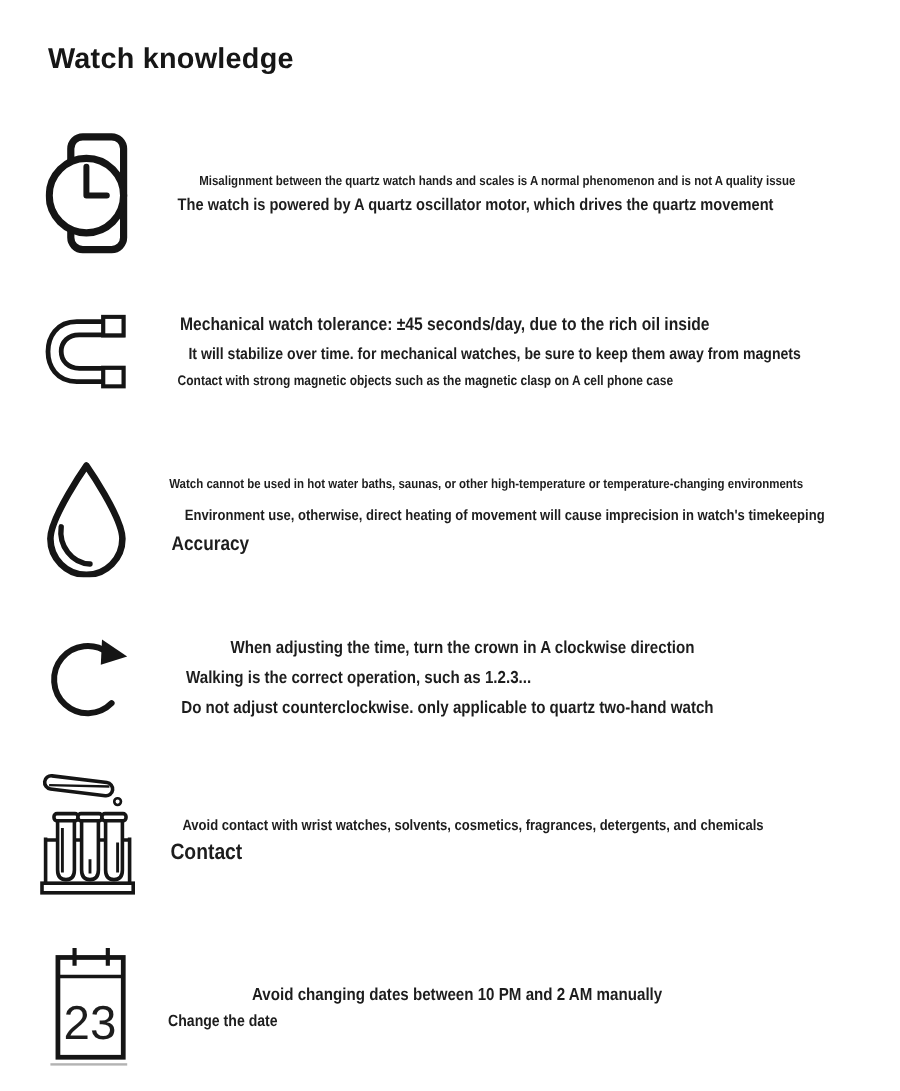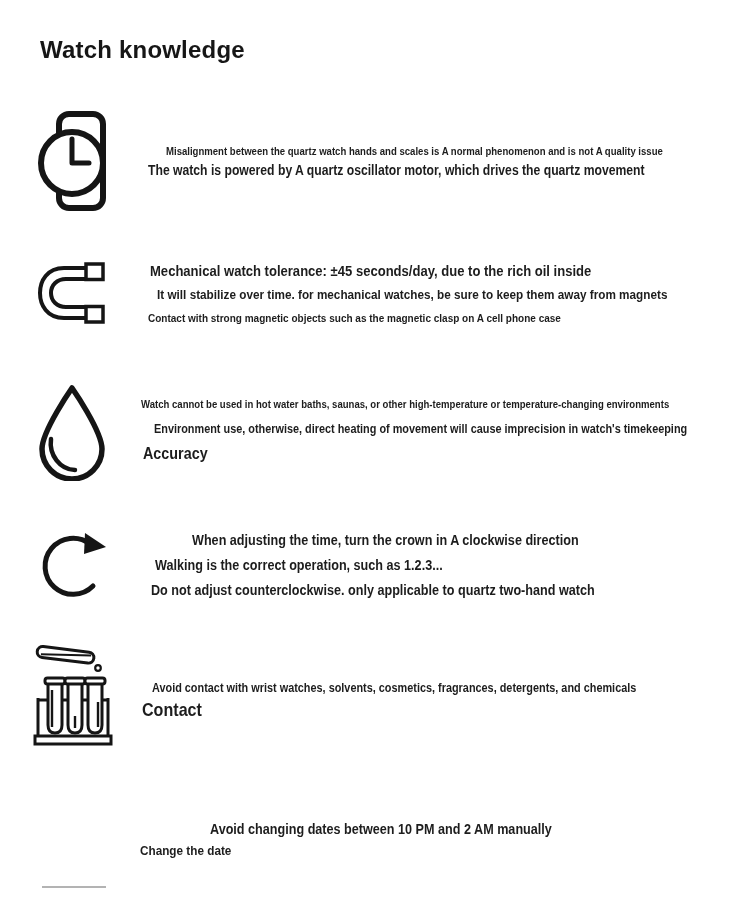--- a/index.html
+++ b/index.html
@@ -137,17 +137,26 @@
       <line x1="19" y1="47" x2="19" y2="84" stroke-width="2.4"></line>
       <line x1="42" y1="73" x2="42" y2="85" stroke-width="2.4"></line>
       <line x1="65" y1="59" x2="65" y2="84" stroke-width="2.4"></line>
 
       <rect x="2" y="93" width="76" height="8" fill="#ffffff" stroke-width="3"></rect>
     </svg>
   </div>
   <p class="l" id="s5l1">Avoid contact with wrist watches, solvents, cosmetics, fragrances, detergents, and chemicals</p>
   <p class="l" id="s5l2">Contact</p>
 
+  <div class="icon" id="icon6">
+    <svg viewBox="0 0 62 100" xmlns="http://www.w3.org/2000/svg" fill="none" stroke="#151515">
+      <rect x="4" y="11" width="55" height="84" stroke-width="4"></rect>
+      <line x1="4" y1="27" x2="59" y2="27" stroke-width="3"></line>
+      <line x1="18" y1="3" x2="18" y2="18" stroke-width="3.5"></line>
+      <line x1="46" y1="3" x2="46" y2="18" stroke-width="3.5"></line>
+      <text class="cal-day" x="31" y="80" text-anchor="middle" font-size="40" fill="#1d1d1d" stroke="none">23</text>
+    </svg>
+  </div>
   <div class="cal-shadow"></div>
   <p class="l" id="s6l1">Avoid changing dates between 10 PM and 2 AM manually</p>
   <p class="l" id="s6l2">Change the date</p>
 
 </div>
 
 </body></html>

